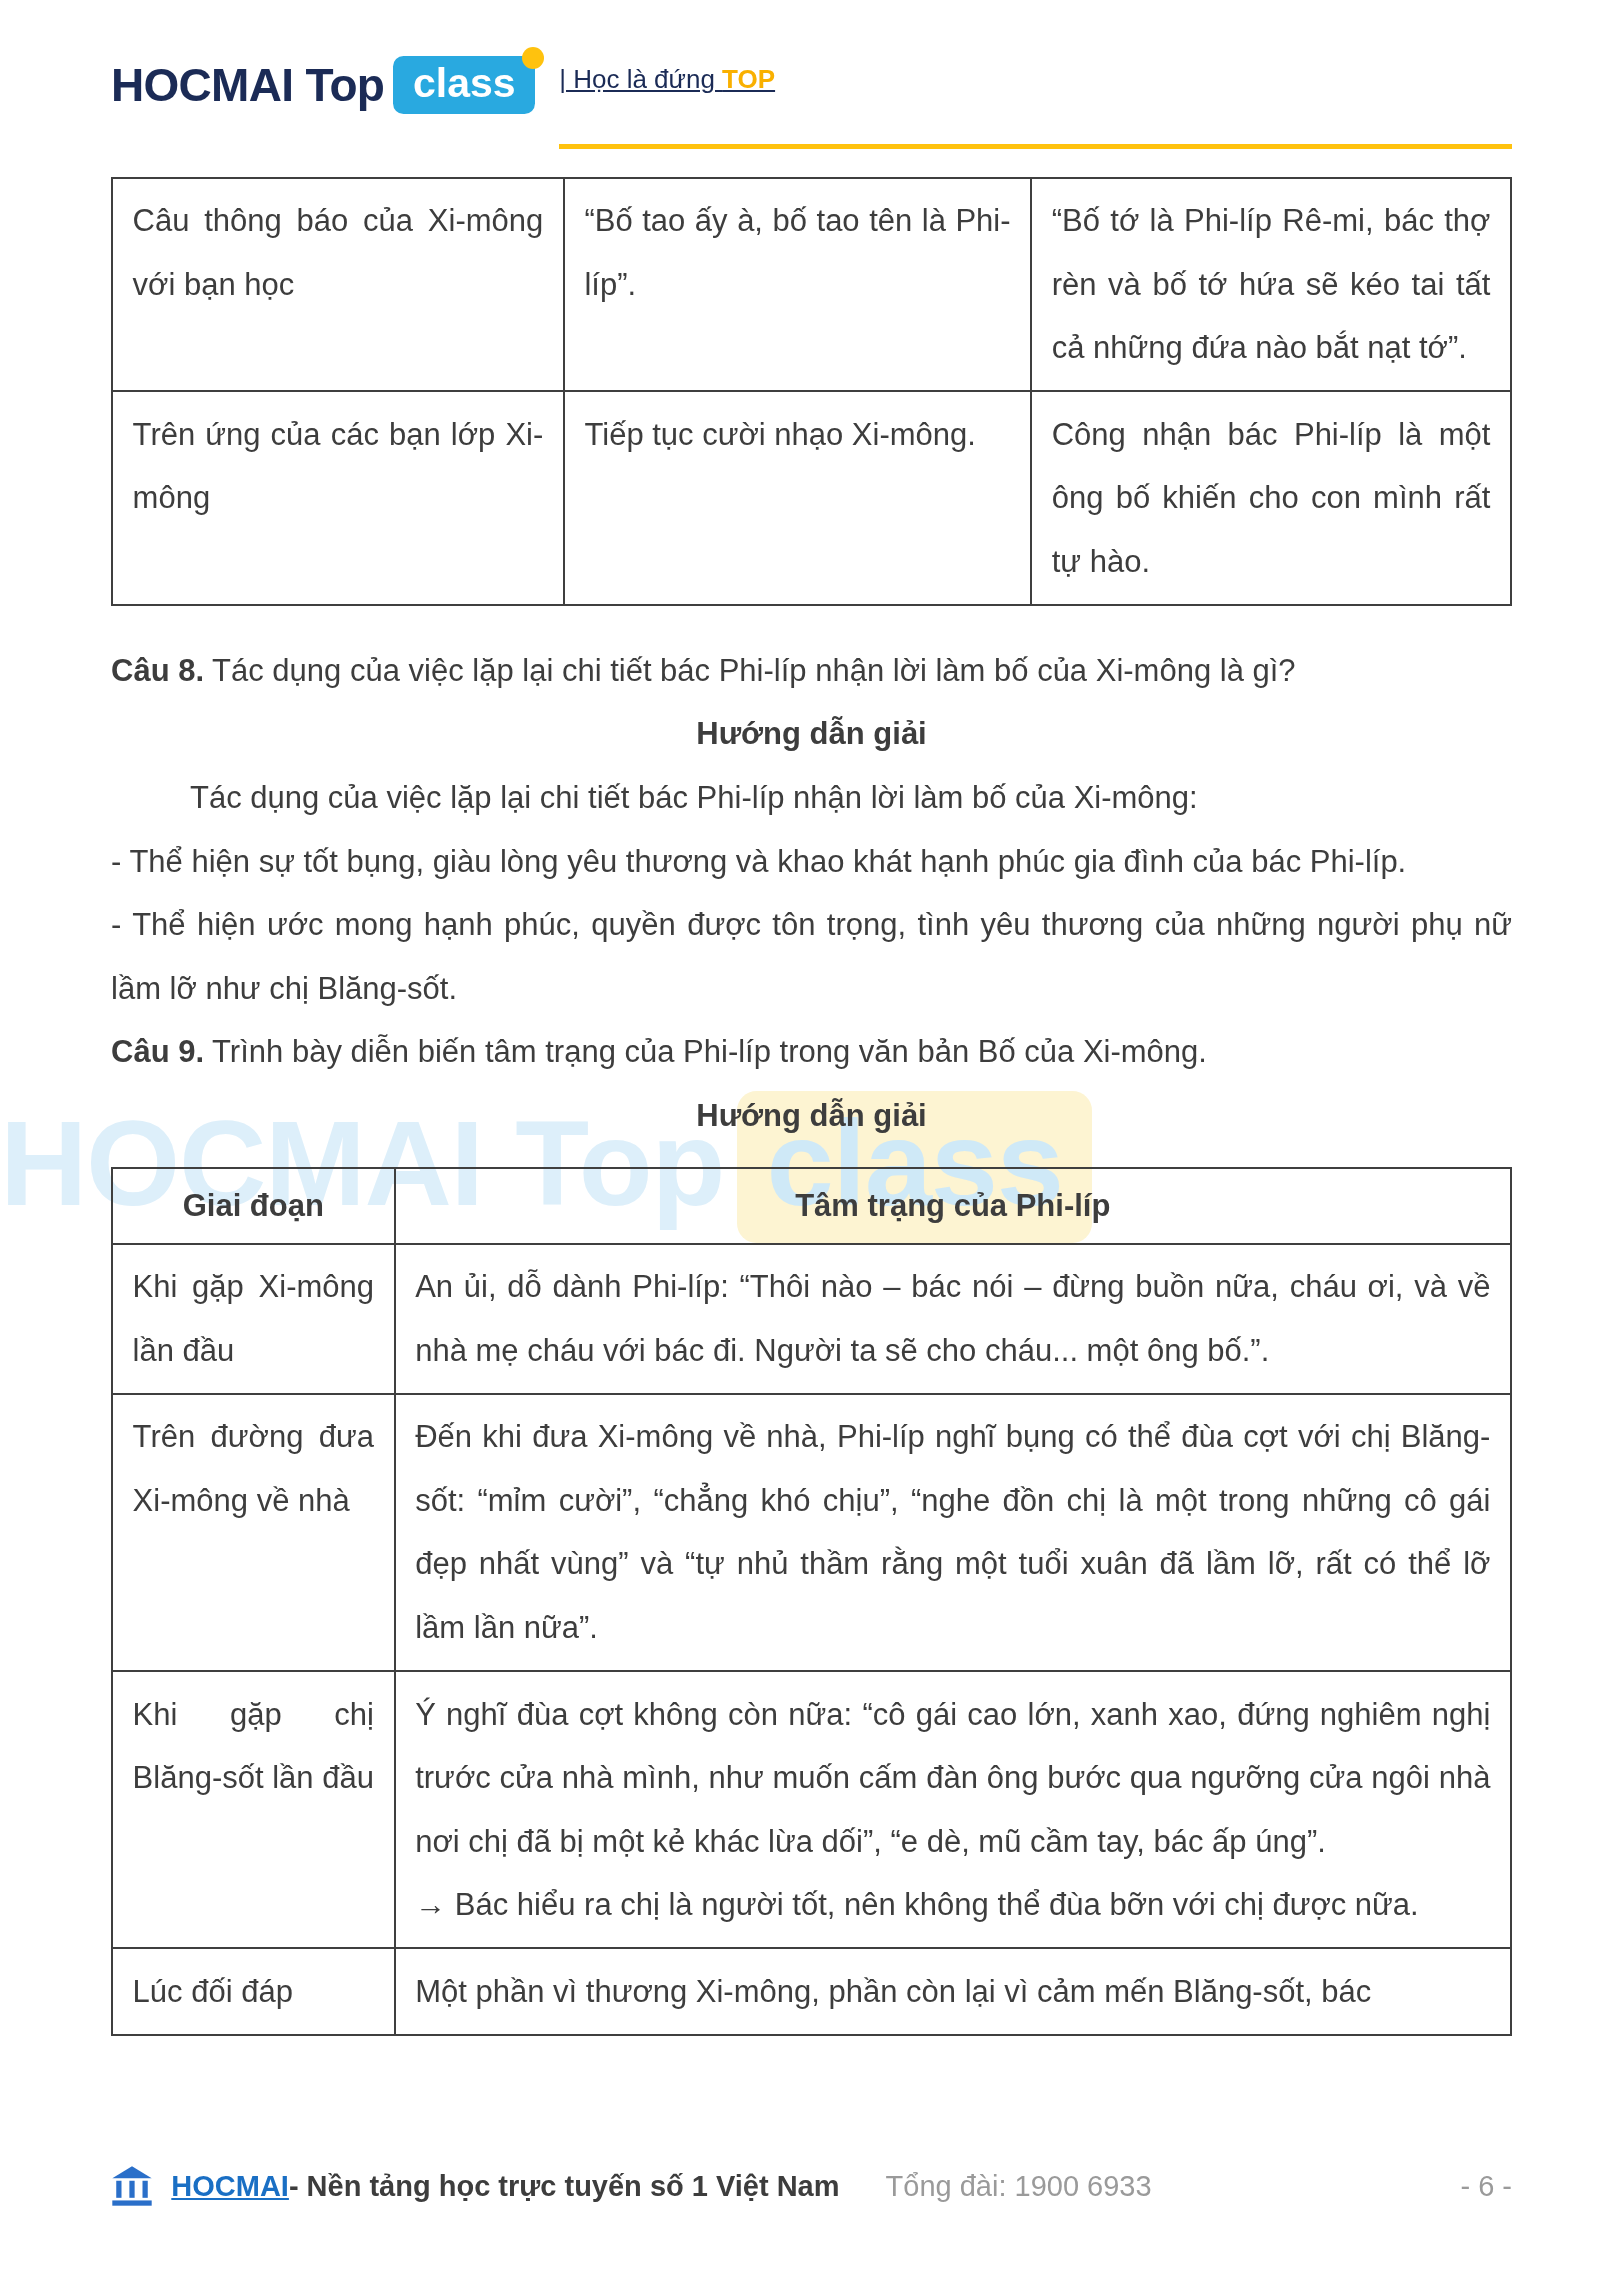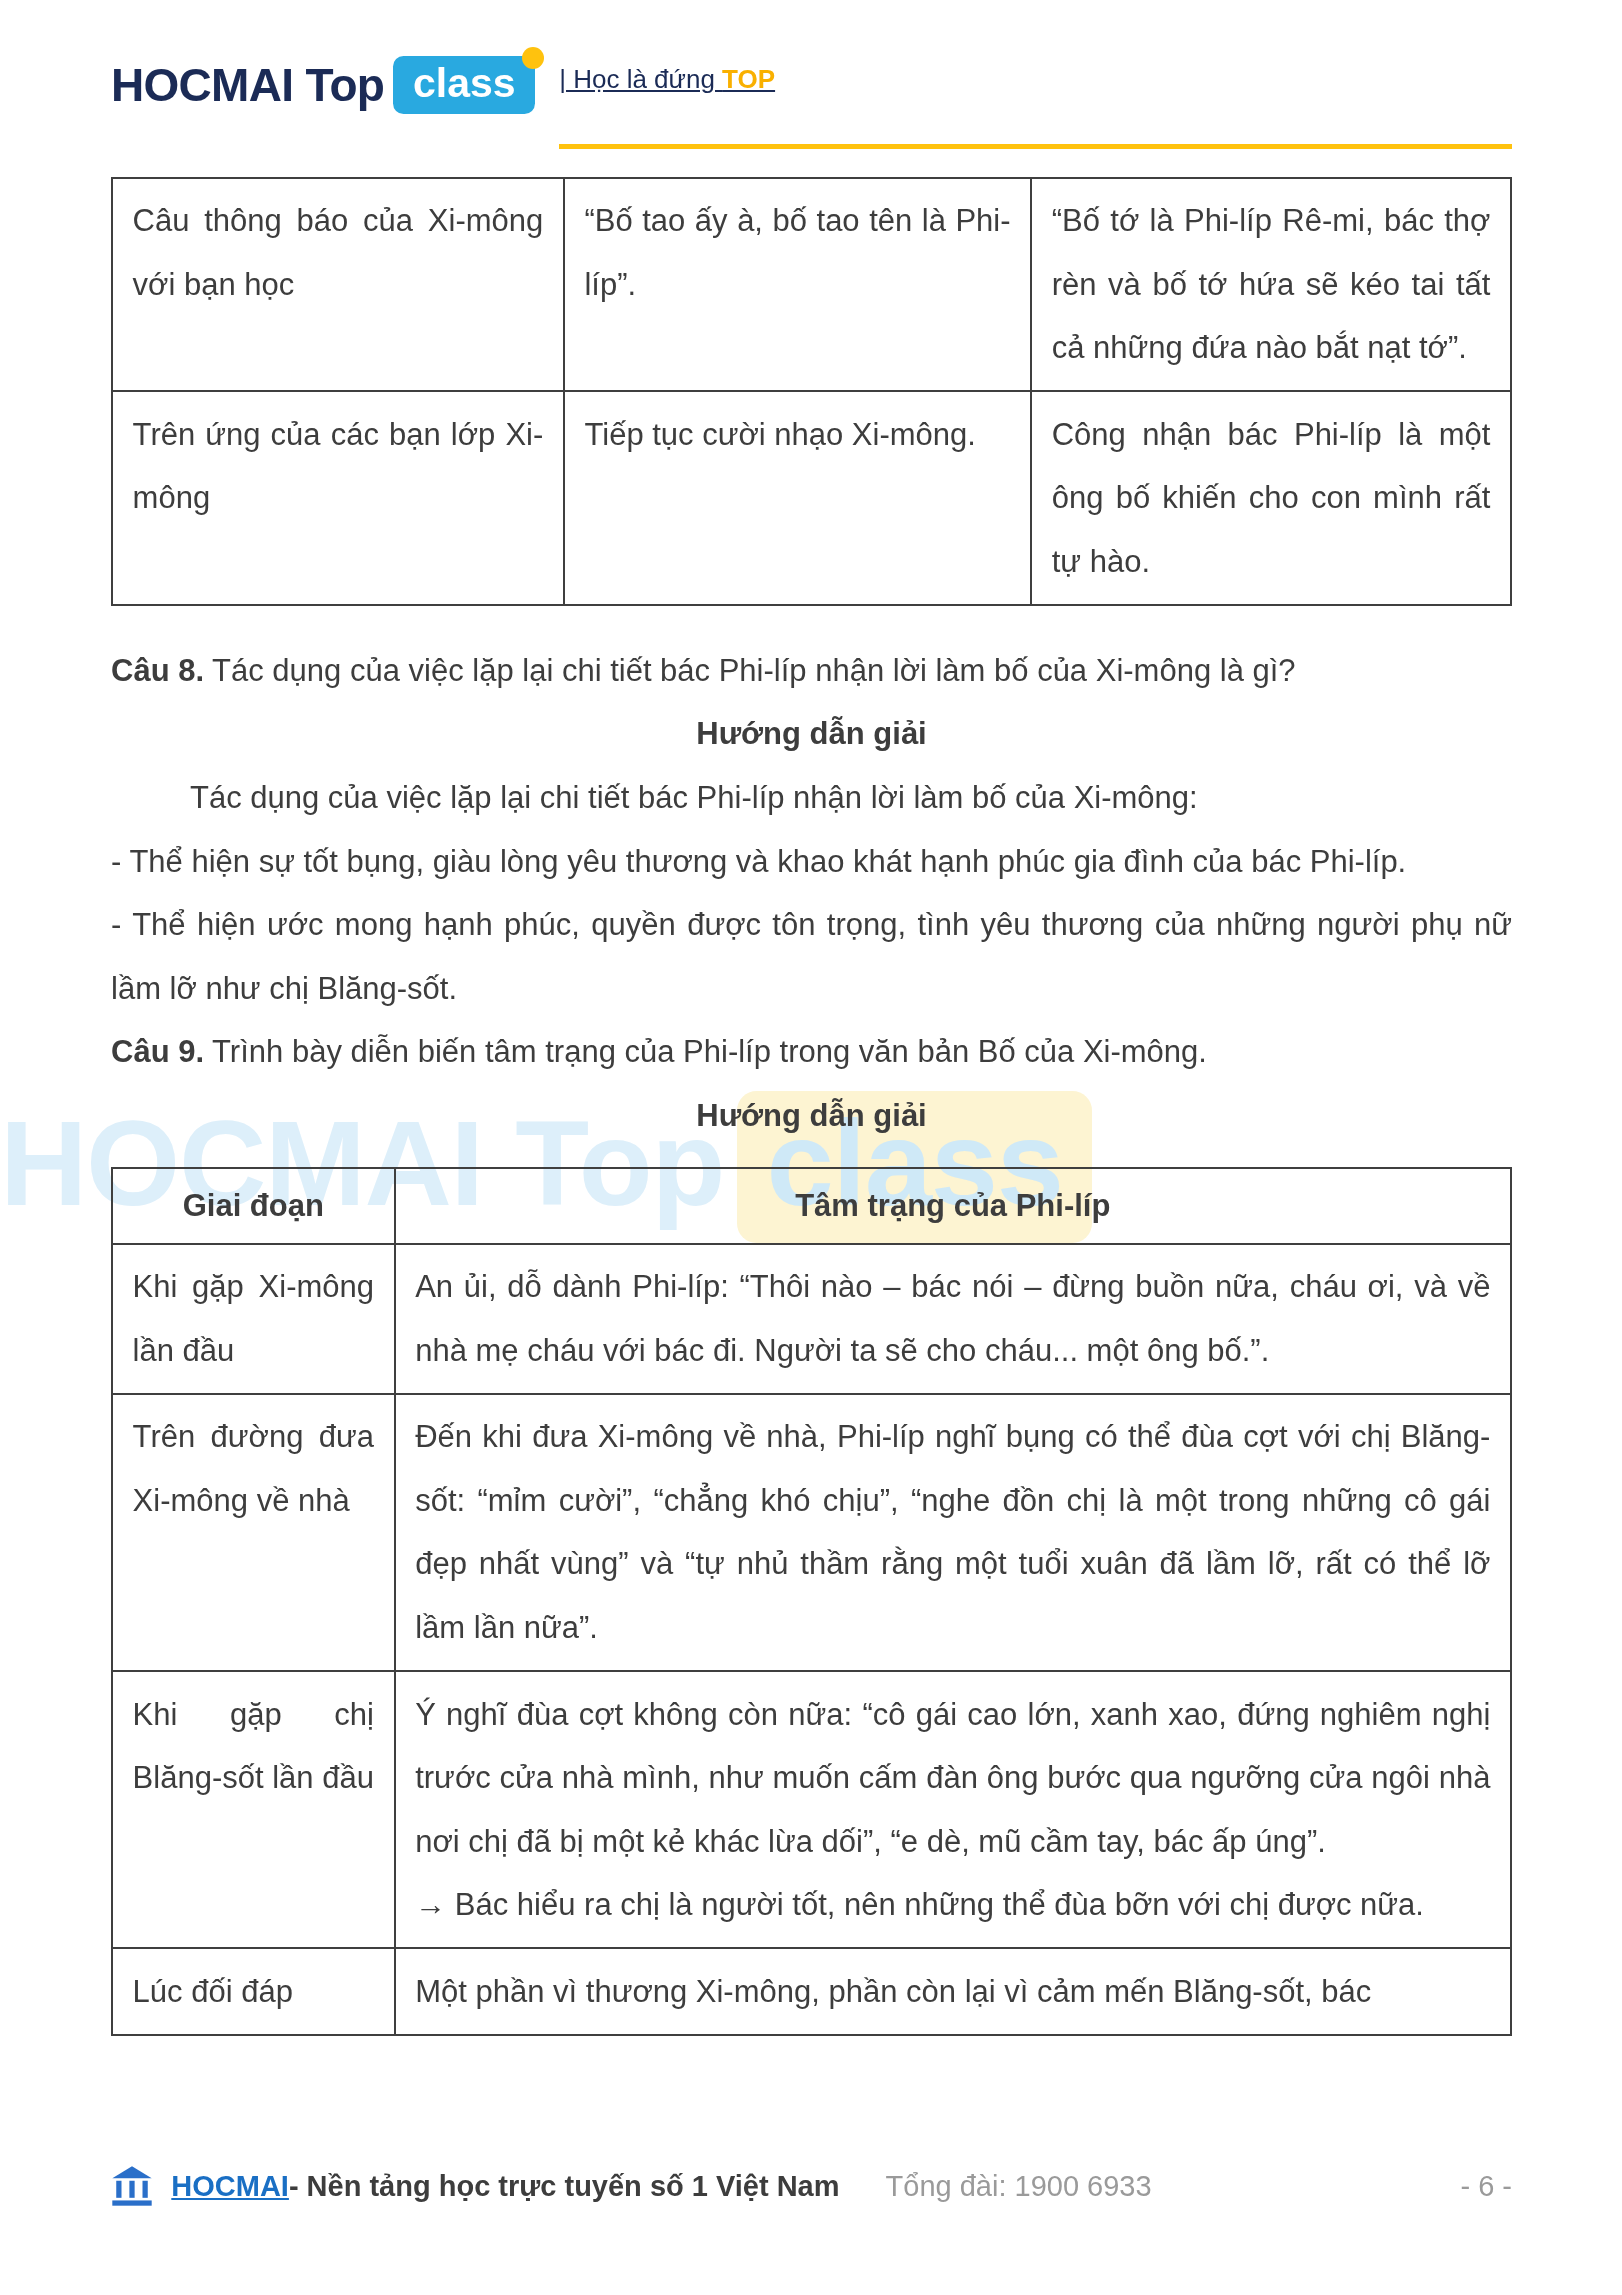--- a/index.html
+++ b/index.html
@@ -141,21 +141,21 @@
       <tr>
         <td class="c1">Trên đường đưa Xi-mông về nhà</td>
         <td>
           <p>Đến khi đưa Xi-mông về nhà, Phi-líp nghĩ bụng có thể đùa cợt với chị Blăng-sốt: “mỉm cười”, “chẳng khó chịu”, “nghe đồn chị là một trong những cô gái đẹp nhất vùng” và “tự nhủ thầm rằng một tuổi xuân đã lầm lỡ, rất có thể lỡ lầm lần nữa”.</p>
         </td>
       </tr>
       <tr>
         <td class="c1">Khi gặp chị Blăng-sốt lần đầu</td>
         <td>
           <p>Ý nghĩ đùa cợt không còn nữa: “cô gái cao lớn, xanh xao, đứng nghiêm nghị trước cửa nhà mình, như muốn cấm đàn ông bước qua ngưỡng cửa ngôi nhà nơi chị đã bị một kẻ khác lừa dối”, “e dè, mũ cầm tay, bác ấp úng”.</p>
-          <p>→ Bác hiểu ra chị là người tốt, nên những thể đùa bỡn với chị được nữa.</p>
+          <p>→ Bác hiểu ra chị là người tốt, nên không thể đùa bỡn với chị được nữa.</p>
         </td>
       </tr>
       <tr>
         <td class="c1">Lúc đối đáp</td>
         <td>
           <p>Một phần vì thương Xi-mông, phần còn lại vì cảm mến Blăng-sốt, bác</p>
         </td>
       </tr>
     </tbody>
   </table>

